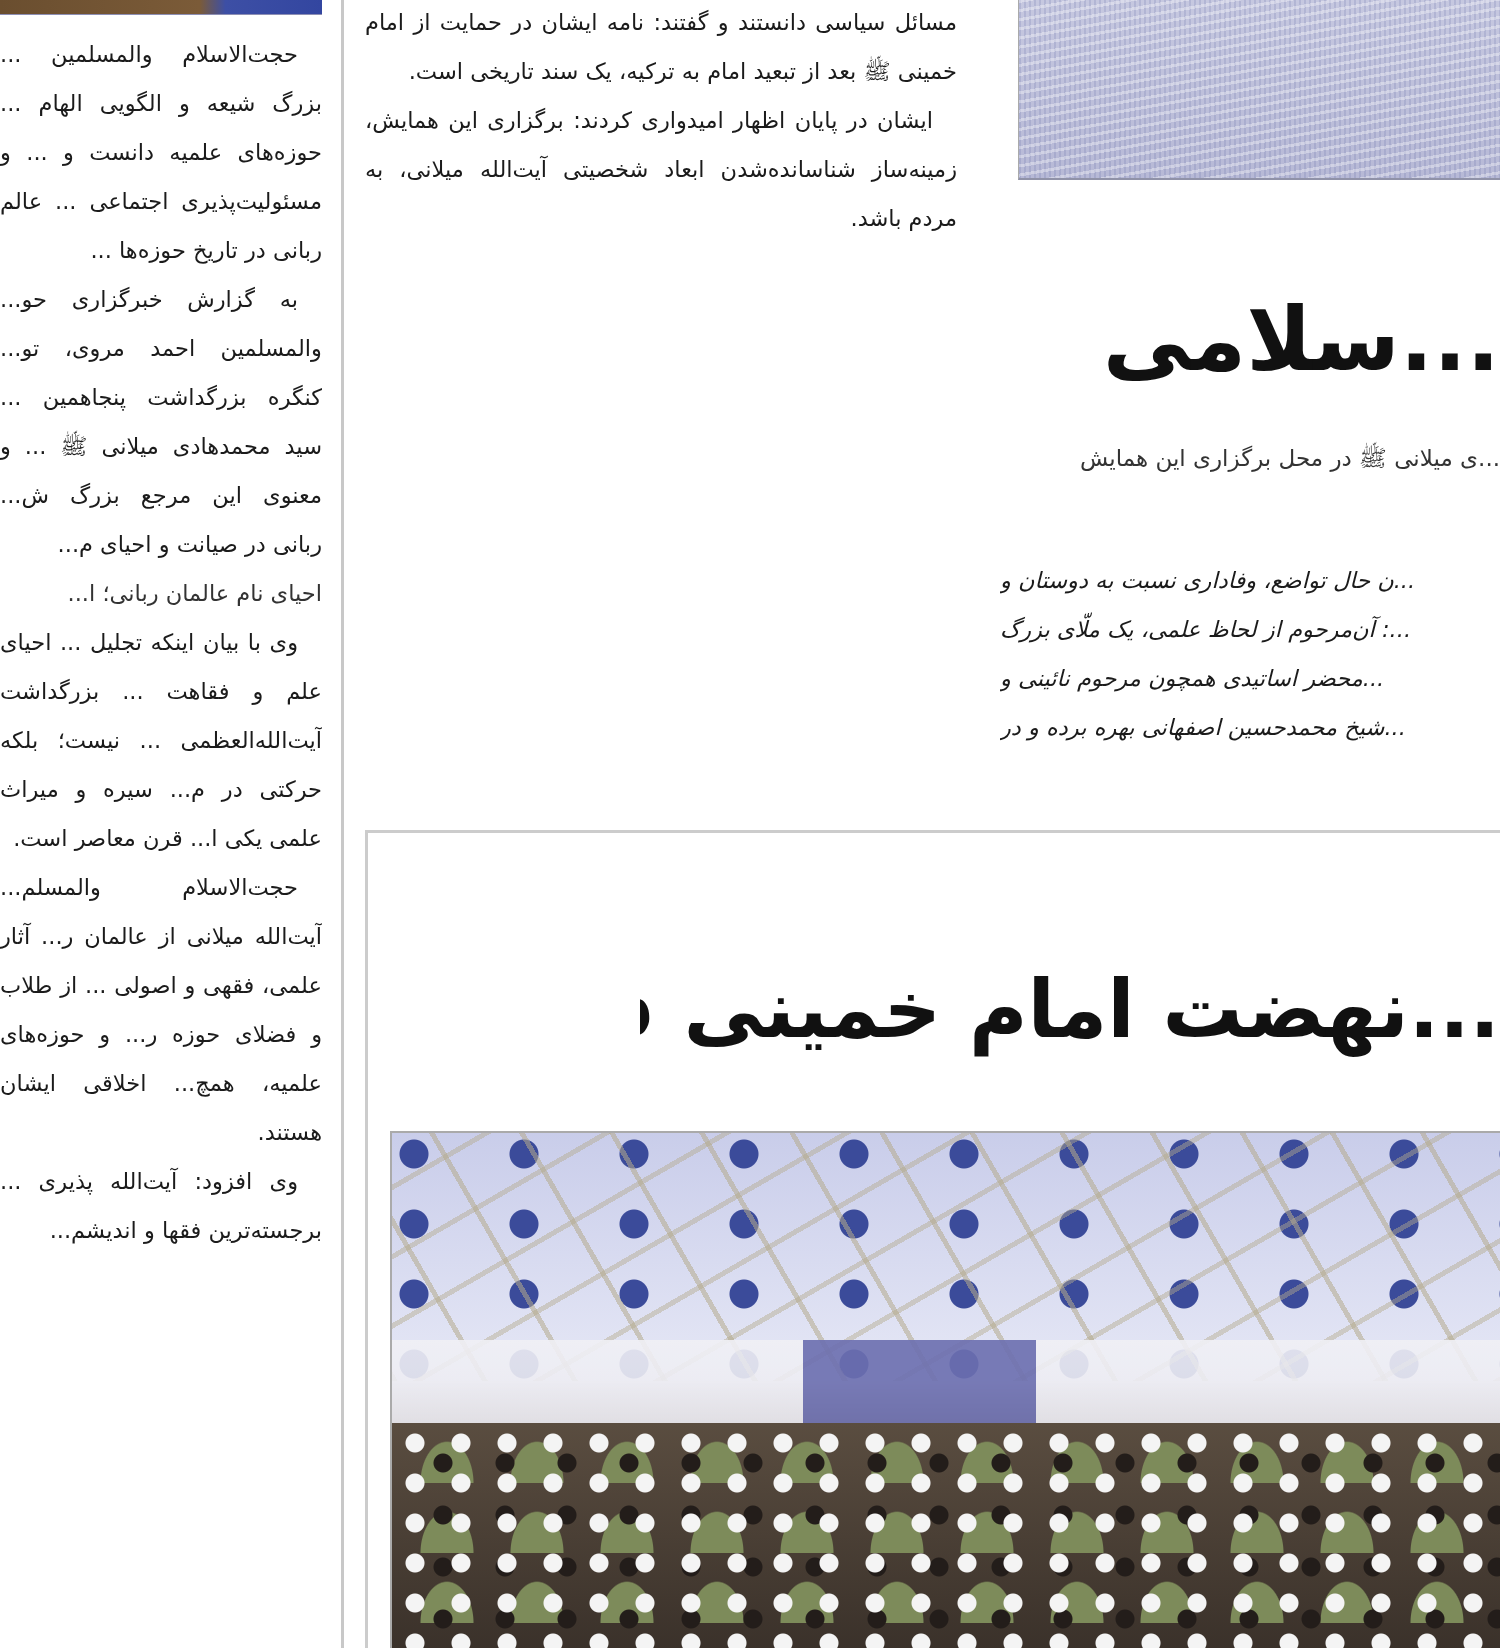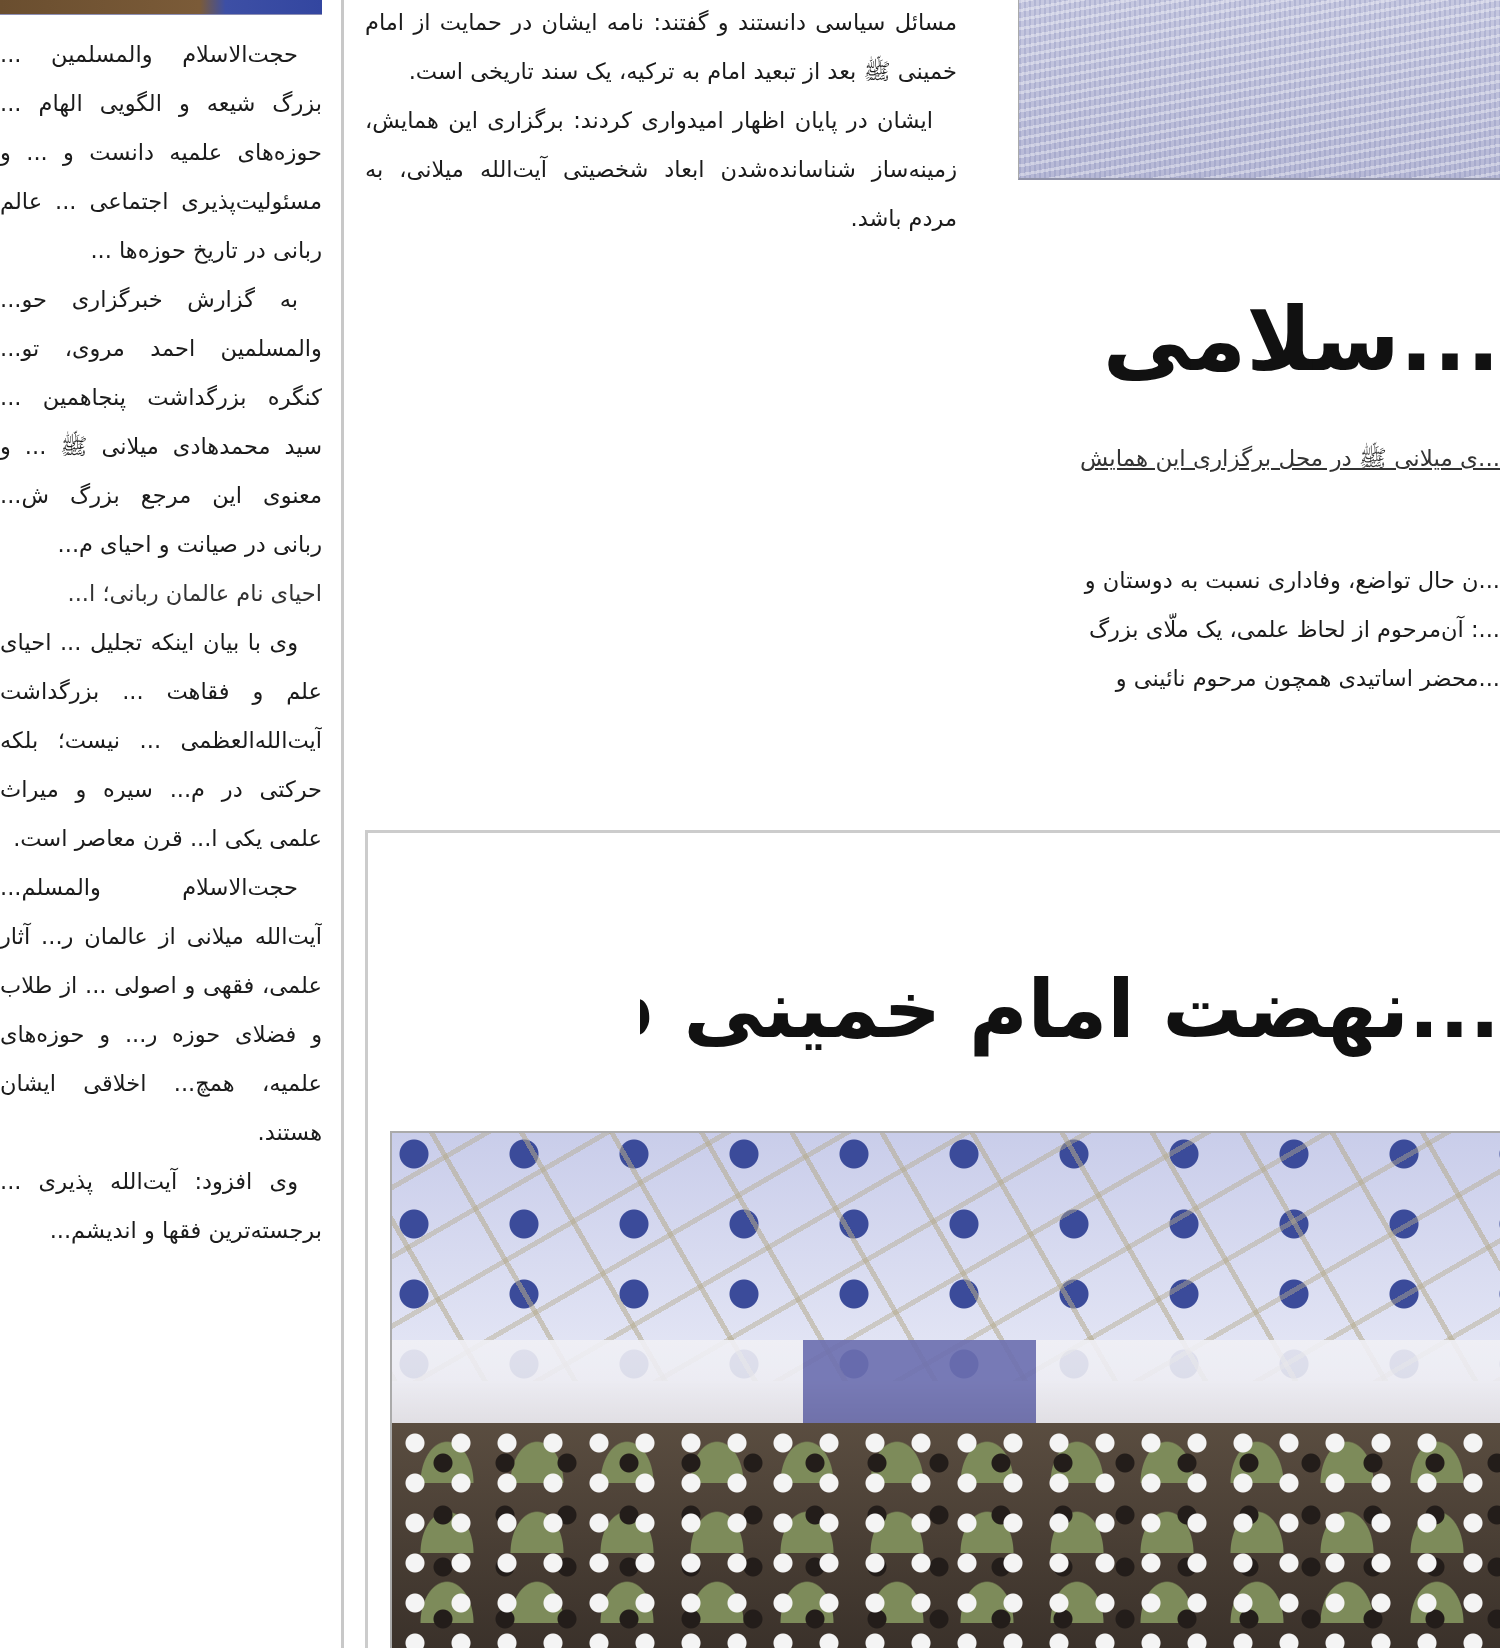--- a/index.html
+++ b/index.html
@@ -36,23 +36,23 @@
     border-bottom:2px solid #9092a8;
     border-left:1px solid #aaa;
   }
   #headline-1 {
     position:absolute; left:1090px; top:290px; width:410px; direction:rtl; text-align:right;
     font-size:88px; font-weight:bold; line-height:100px; white-space:nowrap; color:#111;
     overflow:hidden;
   }
   #caption-1 {
     position:absolute; left:1015px; top:440px; width:485px; direction:rtl; text-align:right;
-    font-size:23px; line-height:36px; white-space:nowrap; color:#333; overflow:hidden;text-decoration:underline;
+    font-size:23px; line-height:36px; white-space:nowrap; color:#333; overflow:hidden;
   }
-  #col-right { left:1000px; top:556px; width:500px; overflow:hidden; white-space:nowrap; text-align:right; }
+  #col-right { left:1000px; top:556px; width:500px; overflow:hidden; white-space:nowrap; text-align:left;font-style:italic; }
 
   #feature-box {
     position:absolute; left:365px; top:830px; width:1135px; height:818px;
     border-top:3px solid #cccccc; border-left:3px solid #cccccc;
   }
   #headline-2 {
     position:absolute; left:640px; top:960px; width:860px; direction:rtl; text-align:right;
     font-size:80px; font-weight:bold; line-height:100px; white-space:nowrap; color:#111; overflow:hidden;
   }
   #hall-photo {
@@ -110,20 +110,21 @@
 
 <div id="top-right-photo"></div>
 
 <div id="headline-1">...سلامی است</div>
 <div id="caption-1">...ی میلانی ﷺ در محل برگزاری این همایش</div>
 
 <div id="col-right" class="col">
   <p>...ن حال تواضع، وفاداری نسبت به دوستان و</p>
   <p>...: آن‌مرحوم از لحاظ علمی، یک ملّای بزرگ</p>
   <p>...محضر اساتیدی همچون مرحوم نائینی و</p>
+  <p>...شیخ محمدحسین اصفهانی بهره برده و در</p>
 </div>
 
 <div id="feature-box"></div>
 <div id="headline-2">...نهضت امام خمینی قدّس‌سرّه بود</div>
 
 <div id="hall-photo">
   <div id="hall-ceiling"></div>
   <div id="hall-back-wall"></div>
   <div id="hall-crowd"></div>
 </div>

